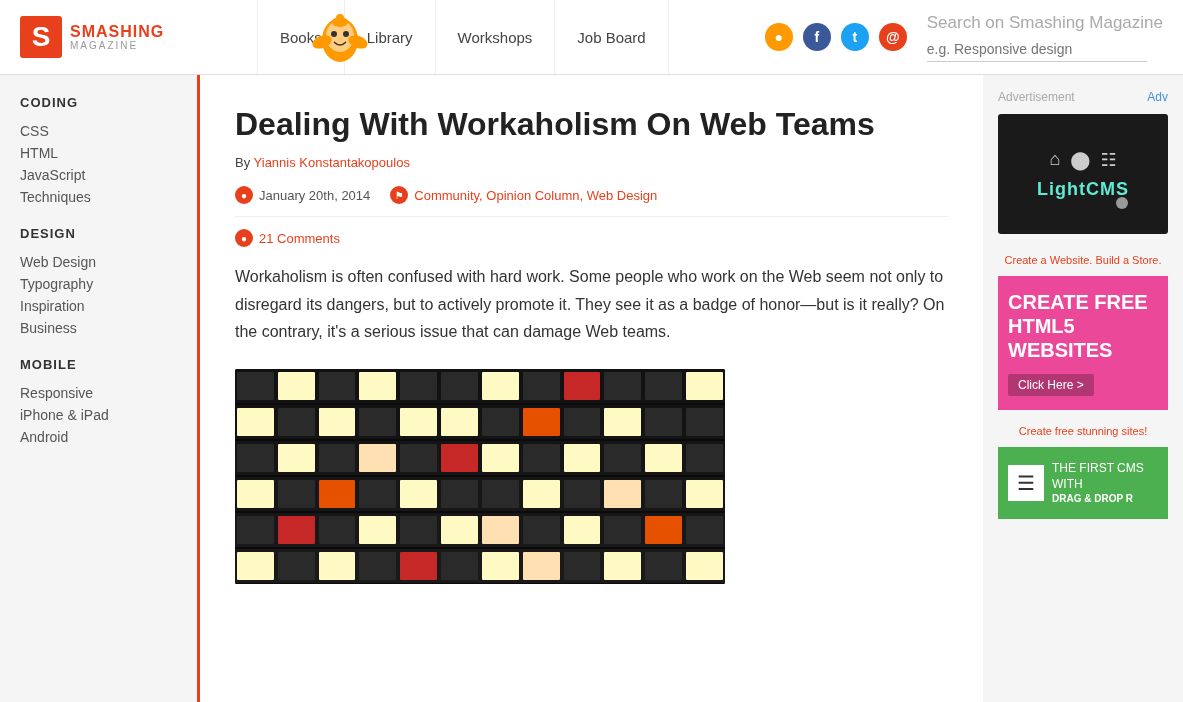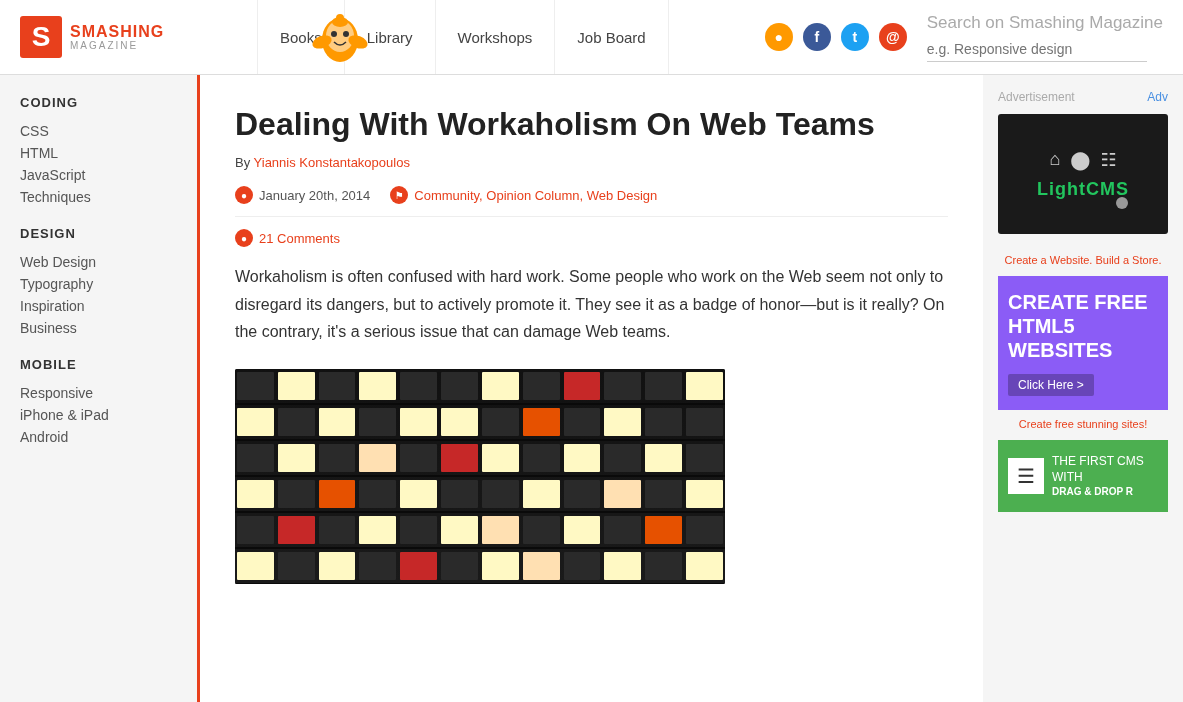--- a/index.html
+++ b/index.html
@@ -277,21 +277,21 @@
     .ad-cms-icons {
       display: flex;
       gap: 10px;
       margin-bottom: 8px;
     }
     .cms-icon {
       font-size: 18px;
       color: #ccc;
     }
     .ad-cms-name {
-      color: #22c55e;
+      color: #5eead4;
       font-size: 18px;
       font-weight: bold;
       letter-spacing: 1px;
     }
     .ad-cursor {
       width: 12px;
       height: 12px;
       background: #999;
       border-radius: 50%;
       position: absolute;
@@ -300,23 +300,23 @@
     }
     .ad-link-text {
       font-size: 11px;
       color: #e8401c;
       text-align: center;
       margin-bottom: 10px;
       cursor: pointer;
       margin-top: 20px;
     }
     .ad-block-green {
-      background: #8b5cf6;
+      background: #ec4899;
       padding: 14px 10px;
-      margin-bottom: 8px;
+      margin-bottom: 15px;
       cursor: pointer;
     }
     .ad-green-title {
       color: #fff;
       font-size: 20px;
       font-weight: bold;
       line-height: 1.2;
       margin-bottom: 8px;
     }
     .ad-green-btn {

